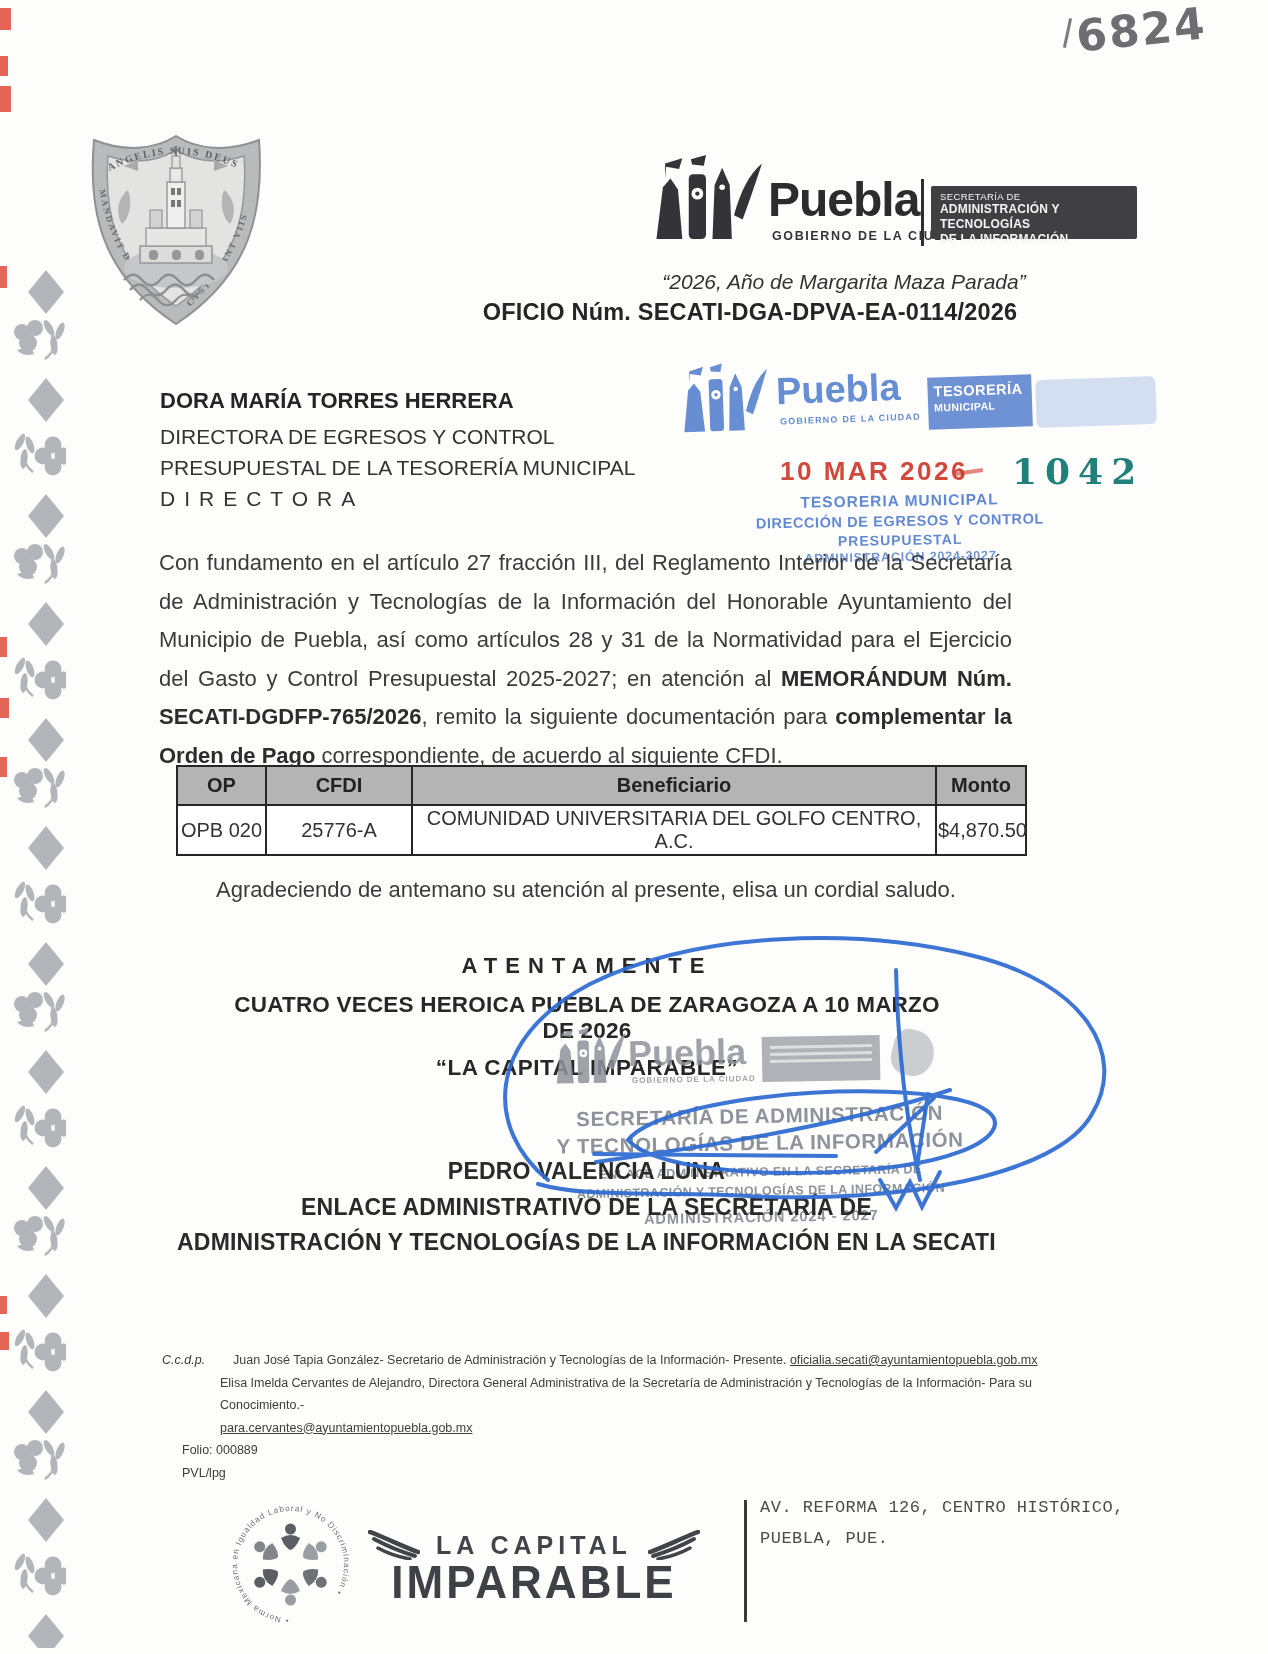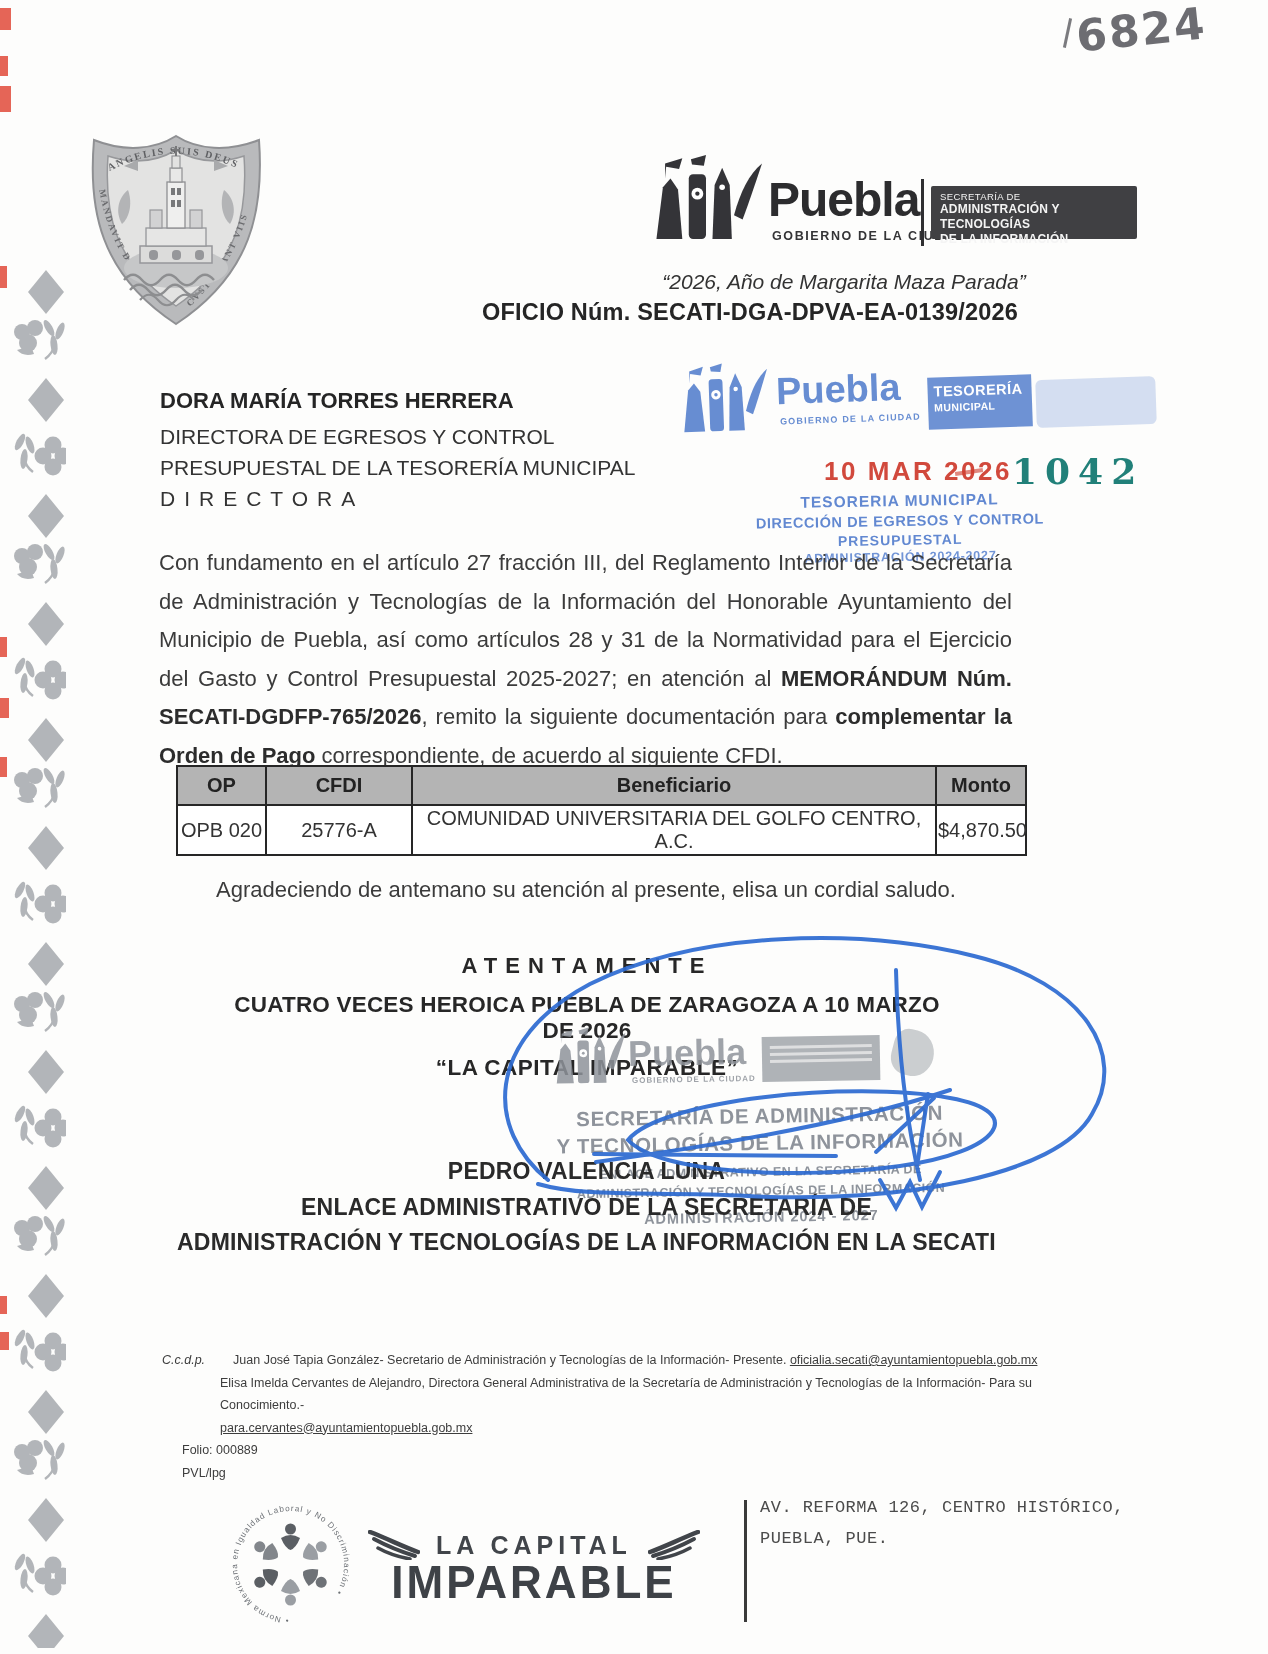--- a/index.html
+++ b/index.html
@@ -45,21 +45,21 @@
   .stamp-blue{color:#5b84cf;}
   .rs-icon{left:678px;top:362px;transform:rotate(-2deg);opacity:.92;}
   .rs-word{left:776px;top:368px;font-size:38px;font-weight:bold;transform:rotate(-2deg);opacity:.92;}
   .rs-tag{left:780px;top:414px;font-size:9px;font-weight:bold;letter-spacing:1.2px;transform:rotate(-2deg);opacity:.92;}
   .rs-box{left:928px;top:376px;width:104px;height:52px;background:#5b84cf;opacity:.88;color:#fff;
     padding:6px 6px;box-sizing:border-box;transform:rotate(-2deg);}
   .rs-box .b1{font-size:14.5px;font-weight:bold;letter-spacing:.5px;}
   .rs-box .b2{font-size:10.5px;font-weight:bold;letter-spacing:.4px;margin-top:2px;}
   .rs-smudge{left:1036px;top:378px;width:120px;height:48px;background:#5b84cf;opacity:.25;
     border-radius:6px;transform:rotate(-2deg);}
-  .rs-date{left:780px;top:456px;font-size:26px;font-weight:bold;letter-spacing:2.5px;color:#ce3a2c;opacity:.92;margin-left:44px;}
+  .rs-date{left:780px;top:456px;font-size:26px;font-weight:bold;letter-spacing:2.5px;color:#ce3a2c;opacity:.92;}
   .rs-folio{left:1012px;top:450px;font-family:"DejaVu Serif",serif;font-size:36px;font-weight:bold;
     letter-spacing:8px;color:#0f766e;opacity:.92;}
   .rs-dash{left:955px;top:470px;width:28px;height:4px;background:#ce3a2c;opacity:.6;transform:rotate(-8deg);}
   .rs-lines{left:700px;top:491px;width:400px;text-align:center;color:#557fce;opacity:.92;
     transform:rotate(-1deg);}
   .rs-lines .r1{font-size:15.5px;font-weight:bold;letter-spacing:1px;line-height:20px;}
   .rs-lines .r2{font-size:14.5px;font-weight:bold;letter-spacing:.6px;line-height:20px;}
   .rs-lines .r3{font-size:14px;font-weight:bold;letter-spacing:1px;line-height:18px;}
   .rs-lines .r4{font-size:12.5px;font-weight:bold;letter-spacing:.8px;line-height:17px;opacity:.9;}
 
@@ -245,21 +245,21 @@
   <div class="abs hdr-word">Puebla</div>
   <div class="abs hdr-tag">GOBIERNO DE LA CIUDAD</div>
   <div class="abs hdr-bar"></div>
   <div class="abs hdr-box">
     <div class="l1">SECRETARÍA DE</div>
     <div class="l2">ADMINISTRACIÓN Y TECNOLOGÍAS</div>
     <div class="l3">DE LA INFORMACIÓN</div>
   </div>
 
   <div class="abs year-legend">“2026, Año de Margarita Maza Parada”</div>
-  <div class="abs oficio-line">OFICIO Núm. SECATI-DGA-DPVA-EA-0139/2026</div>
+  <div class="abs oficio-line">OFICIO Núm. SECATI-DGA-DPVA-EA-0114/2026</div>
 
   <div class="abs recipient">
     <div class="name">DORA MARÍA TORRES HERRERA</div>
     <div>DIRECTORA DE EGRESOS Y CONTROL</div>
     <div>PRESUPUESTAL DE LA TESORERÍA MUNICIPAL</div>
     <div class="salut" style="letter-spacing: 9px;">DIRECTORA</div>
   </div>
 
   <svg class="abs rs-icon stamp-blue" width="90" height="72" viewBox="0 0 104 80">
     <use href="#puebla-icon-sym"></use>

